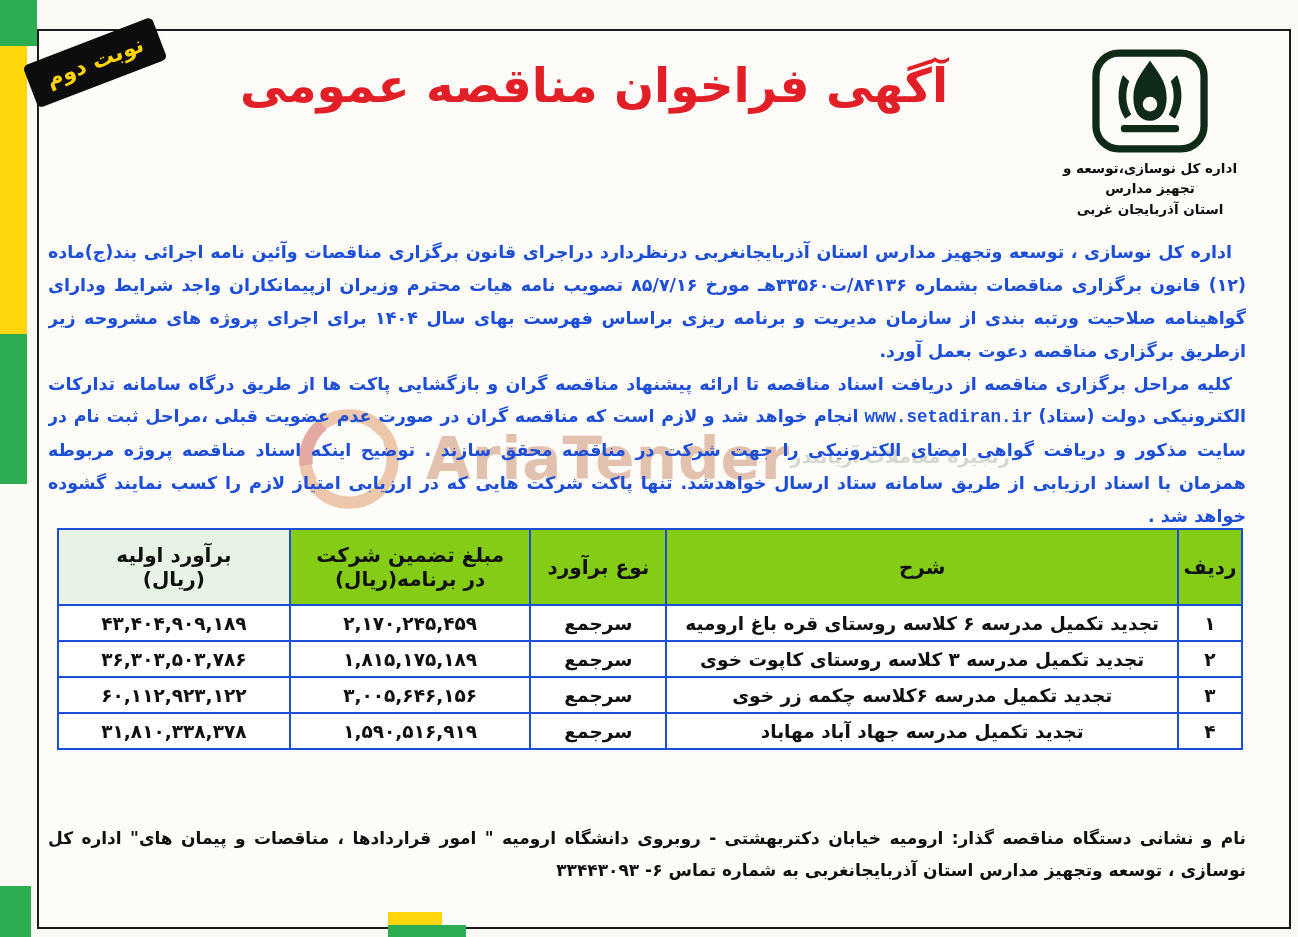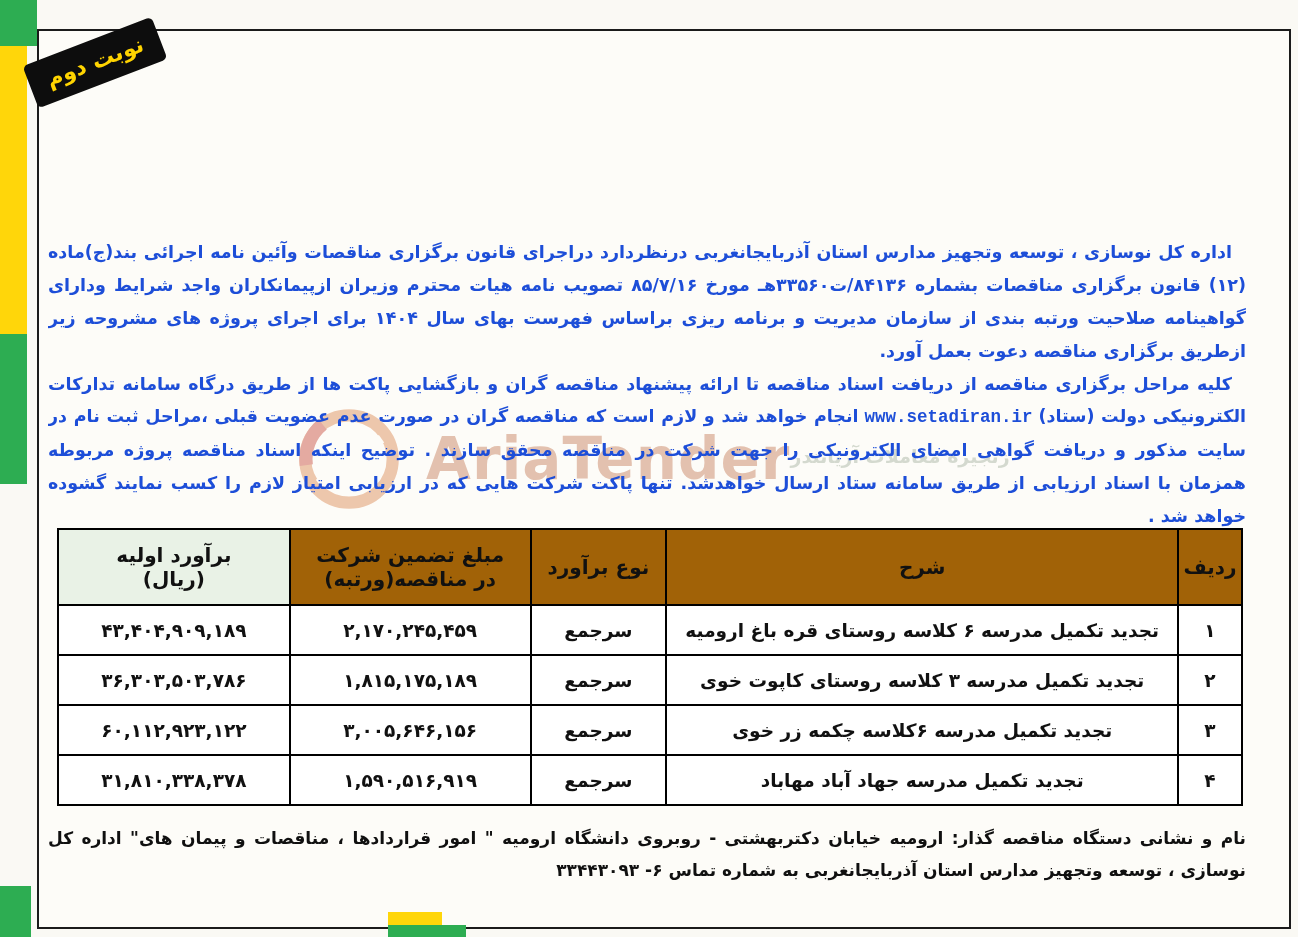--- a/index.html
+++ b/index.html
@@ -65,26 +65,26 @@
   .body-text p { text-indent:14px; }
   .setad-link { font-family:Liberation Mono, monospace; font-weight:bold; direction:ltr; unicode-bidi:embed; padding:0 6px;margin-top:48px; }
 
   
   table.tender-table {
     position:absolute; top:528px; right:55px; z-index:4;
     width:1186px; border-collapse:collapse; direction:rtl;
     background:#fff;
   }
   .tender-table th, .tender-table td {
-    border:2px solid #000000; text-align:center; vertical-align:middle;
+    border:2px solid #1d4ed8; text-align:center; vertical-align:middle;
     font-weight:bold; padding:4px 2px;
   }
-  .tender-table th { background:#a16207; font-size:20px; height:76px; }
+  .tender-table th { background:#84cc16; font-size:20px; height:76px; }
   .tender-table th.estimate-h { background:#e9f2e6; }
-  .tender-table td { font-size:18.5px; height:50px; }
+  .tender-table td { font-size:18.5px; height:36px; }
   .num { direction:ltr; unicode-bidi:embed; }
 
   
   .footer-text {
     position:absolute; top:822px; right:52px; left:48px; height:98px; z-index:4;
     direction:rtl; text-align:justify;
     font-size:17px; font-weight:bold; line-height:1.9; color:#101010;
     overflow:hidden;
   }
 
@@ -128,22 +128,39 @@
       <path d="M34 26 A 44 44 0 0 0 18 66" stroke="#c23a2b" stroke-width="13" fill="none"></path>
       <path d="M30 84 L92 40" stroke="#fdfcf8" stroke-width="9"></path>
     </svg>
     <div class="wm-text">
       <div class="wm-brand">AriaTender</div>
       <div class="wm-tagline">زنجیره معاملات آریاتندر</div>
     </div>
   </div>
 
   <div class="title-wrap">
-  </div>
-
+    <div class="title">آگهی فراخوان مناقصه عمومی</div>
+  </div>
+
+  <div class="logo-wrap">
+    <svg width="126" height="106" viewBox="0 0 120 102">
+      <rect x="8" y="5" width="104" height="92" rx="22" fill="none" stroke="#102a18" stroke-width="7"></rect>
+      <g fill="#102a18">
+        <path d="M60 12 C52 24 44 32 44 48 C44 62 51 70 60 70 C69 70 76 62 76 48 C76 32 68 24 60 12 Z"></path>
+        <circle cx="60" cy="54" r="7" fill="#fdfcf8"></circle>
+        <path d="M34 26 C28 40 28 56 36 68 L42 64 C36 54 36 42 40 32 Z"></path>
+        <path d="M86 26 C92 40 92 56 84 68 L78 64 C84 54 84 42 80 32 Z"></path>
+        <rect x="32" y="74" width="56" height="7" rx="3"></rect>
+      </g>
+    </svg>
+    <div class="org-caption">
+      <div>اداره کل نوسازی،توسعه و تجهیز مدارس</div>
+      <div>استان آذربایجان غربی</div>
+    </div>
+  </div>
 
   <div class="body-text">
     <p>اداره کل نوسازی ، توسعه وتجهیز مدارس استان آذربایجانغربی درنظردارد دراجرای قانون برگزاری مناقصات وآئین نامه اجرائی بند(ج)ماده (۱۲) قانون برگزاری مناقصات بشماره ۸۴۱۳۶/ت۳۳۵۶۰هـ مورخ ۸۵/۷/۱۶ تصویب نامه هیات محترم وزیران ازپیمانکاران واجد شرایط ودارای گواهینامه صلاحیت ورتبه بندی از سازمان مدیریت و برنامه ریزی براساس فهرست بهای سال ۱۴۰۴ برای اجرای پروژه های مشروحه زیر ازطریق برگزاری مناقصه دعوت بعمل آورد.</p>
     <p><span>کلیه مراحل برگزاری مناقصه از دریافت اسناد مناقصه تا ارائه پیشنهاد مناقصه گران و بازگشایی پاکت ها از طریق درگاه سامانه تدارکات الکترونیکی دولت (ستاد)</span><span class="setad-link">www.setadiran.ir</span><span>انجام خواهد شد و لازم است که مناقصه گران در صورت عدم عضویت قبلی ،مراحل ثبت نام در سایت مذکور و دریافت گواهی امضای الکترونیکی را جهت شرکت در مناقصه محقق سازند . توضیح اینکه اسناد مناقصه پروژه مربوطه همزمان با اسناد ارزیابی از طریق سامانه ستاد ارسال خواهدشد. تنها پاکت شرکت هایی که در ارزیابی امتیاز لازم را کسب نمایند گشوده خواهد شد .</span></p>
 
   </div>
 
   <table class="tender-table">
     <colgroup>
       <col style="width:64px">
@@ -152,21 +169,21 @@
         <col style="width:241px">
         <col style="width:232px">
     </colgroup>
     <thead>
       <tr>
         <th>ردیف</th>
         <th>شرح</th>
         <th>نوع برآورد</th>
         <th>
           <span style="display:block">مبلغ تضمین شرکت</span>
-          <span style="display:block">در مناقصه(ورتبه)</span>
+          <span style="display:block">در برنامه(ریال)</span>
         </th>
         <th class="estimate-h">
           <span style="display:block">برآورد اولیه</span>
           <span style="display:block">(ریال)</span>
         </th>
       </tr>
     </thead>
     <tbody>
       <tr>
         <td>۱</td>

